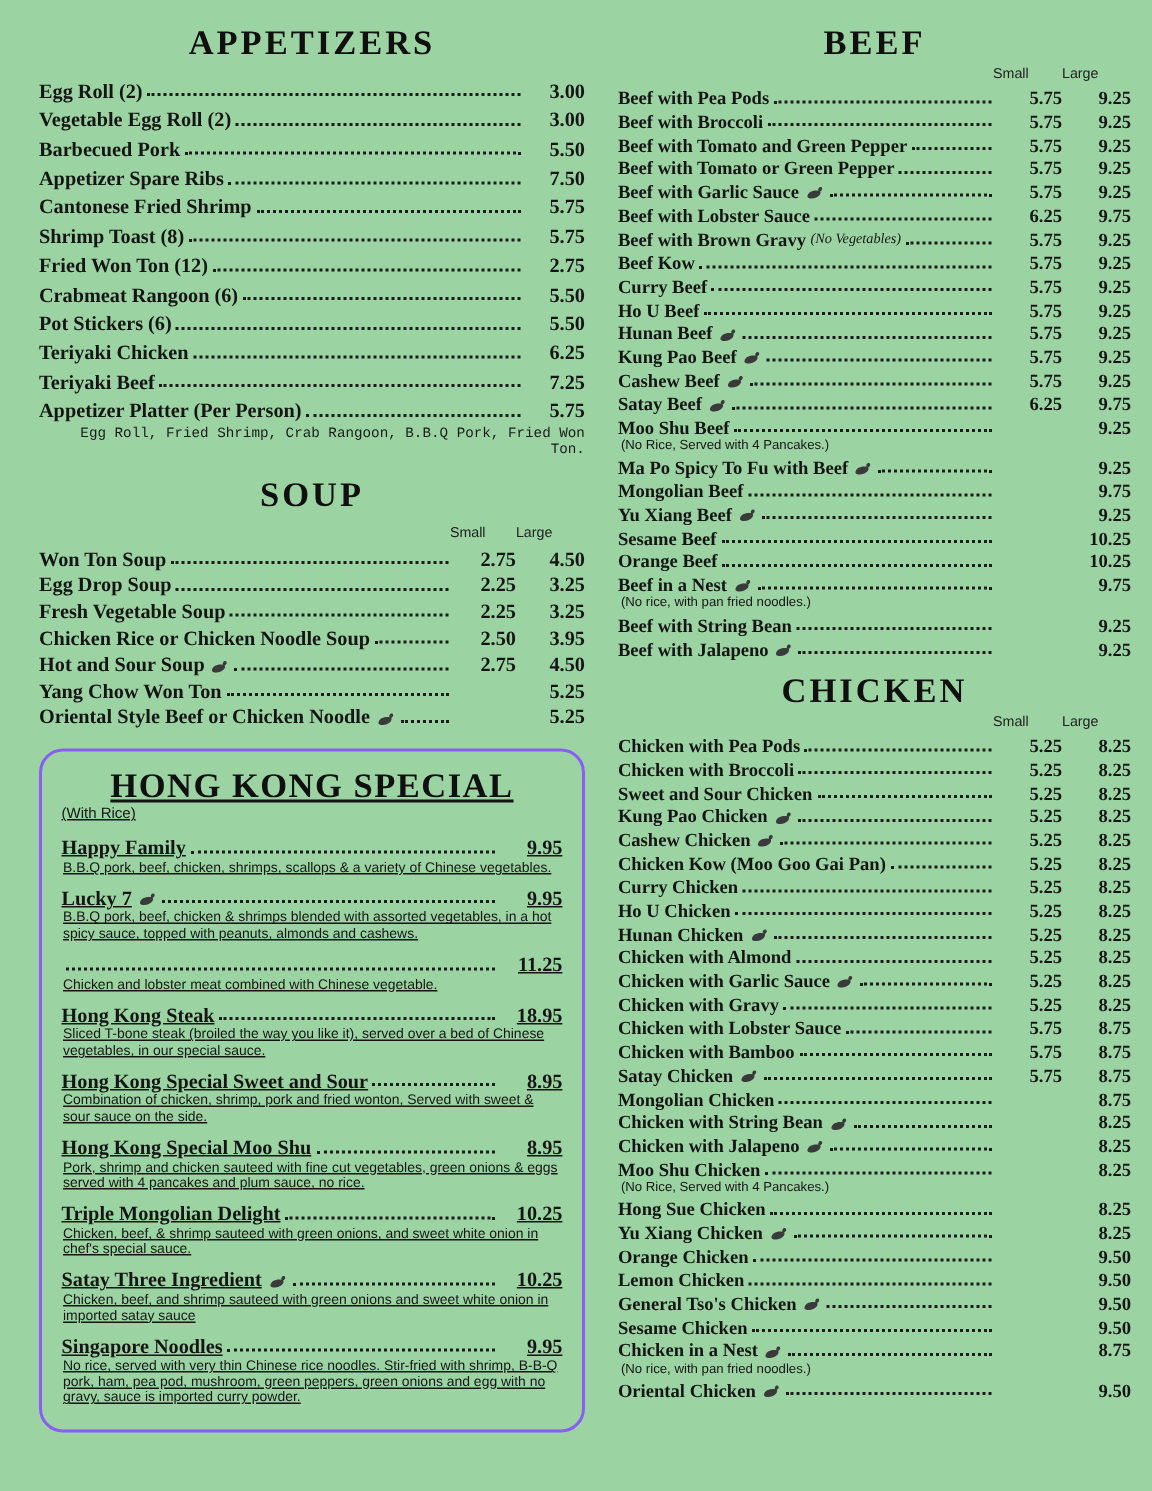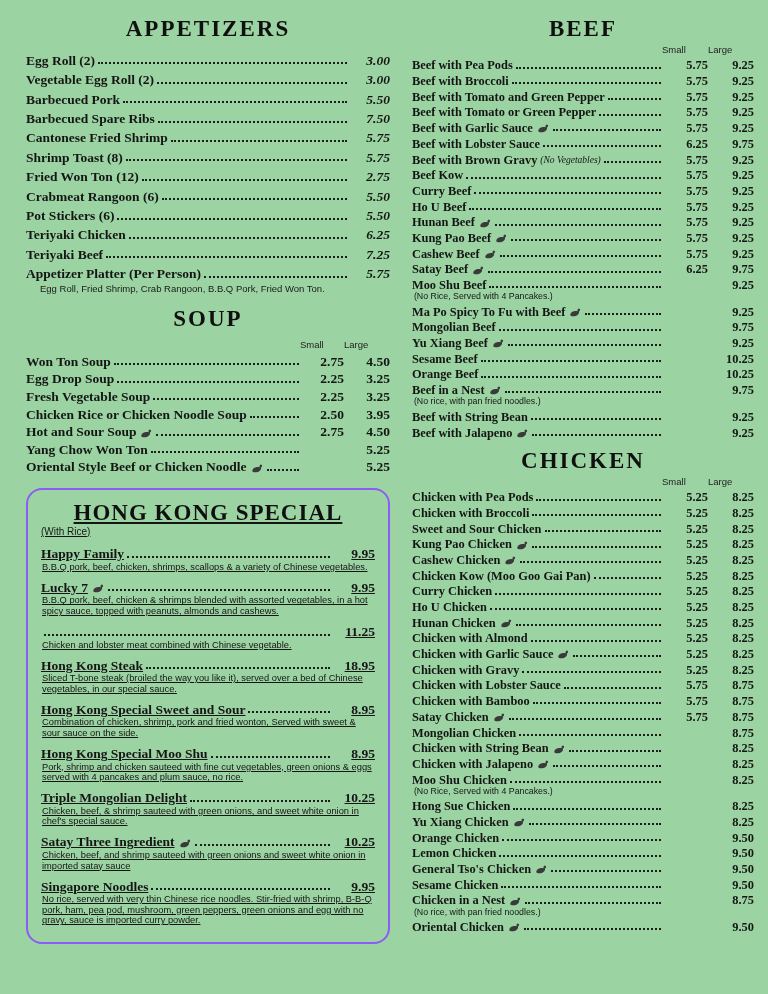--- a/index.html
+++ b/index.html
@@ -27,29 +27,29 @@
   
   .mrow { display: flex; align-items: flex-end; font-weight: bold; white-space: nowrap; }
   .nm   { line-height: 1.15; }
   .inote{ font-style: italic; font-weight: normal; font-size: 9.5px; margin: 0 0 2px 3px; }
   .spicy{ margin: 0 0 2px 4px; line-height: 0; }
   .dots { flex: 1; min-width: 8px; border-bottom: 2px dotted #1c1c1c; margin: 0 3px 4px 3px; }
   .pr   { text-align: right; line-height: 1.15; }
 
   
   .col-left .mrow { font-size: 13.5px; height: 19.4px; }
-  .list-appetizers .pr.single { width: 40px; font-style: italic; }
+  .list-appetizers .pr.single { width: 40px; }
   .list-soup .mrow { height: 17.6px; align-items: flex-end; }
   .list-soup .pr.p1 { width: 42px; }
   .list-soup .pr.p2 { width: 46px; }
   .soup-heads .h-small { width: 44px; }
   .soup-heads .h-large { width: 46px; }
   .footnote {
-    font-family: Liberation Sans, sans-serif;
-    font-size: 9.5px; color: #1a1a1a; margin: 1px 0 0 14px;
+    font-family: Liberation Mono, monospace;
+    font-size: 9.5px; color: #1a1a1a; margin: 1px 0 0 14px; text-align: right;
   }
   .sec-soup { margin-top: 12px; }
 
   
   .hkbox {
     margin-top: 13px; border: 2px solid #8b5cf6; border-radius: 16px;
     padding: 8px 13px 10px;
     text-decoration: underline;
   }
   .hkbox .sec-title { letter-spacing: 1px; margin-bottom: 0; }
@@ -97,21 +97,21 @@
             <span class="nm">Vegetable Egg Roll (2)</span>
             <span class="dots"></span>
             <span class="pr single">3.00</span>
           </div>
           <div class="mrow">
             <span class="nm">Barbecued Pork</span>
             <span class="dots"></span>
             <span class="pr single">5.50</span>
           </div>
           <div class="mrow">
-            <span class="nm">Barbecued Spare Ribs</span>
+            <span class="nm">Appetizer Spare Ribs</span>
             <span class="dots"></span>
             <span class="pr single">7.50</span>
           </div>
           <div class="mrow">
             <span class="nm">Cantonese Fried Shrimp</span>
             <span class="dots"></span>
             <span class="pr single">5.75</span>
           </div>
           <div class="mrow">
             <span class="nm">Shrimp Toast (8)</span>

